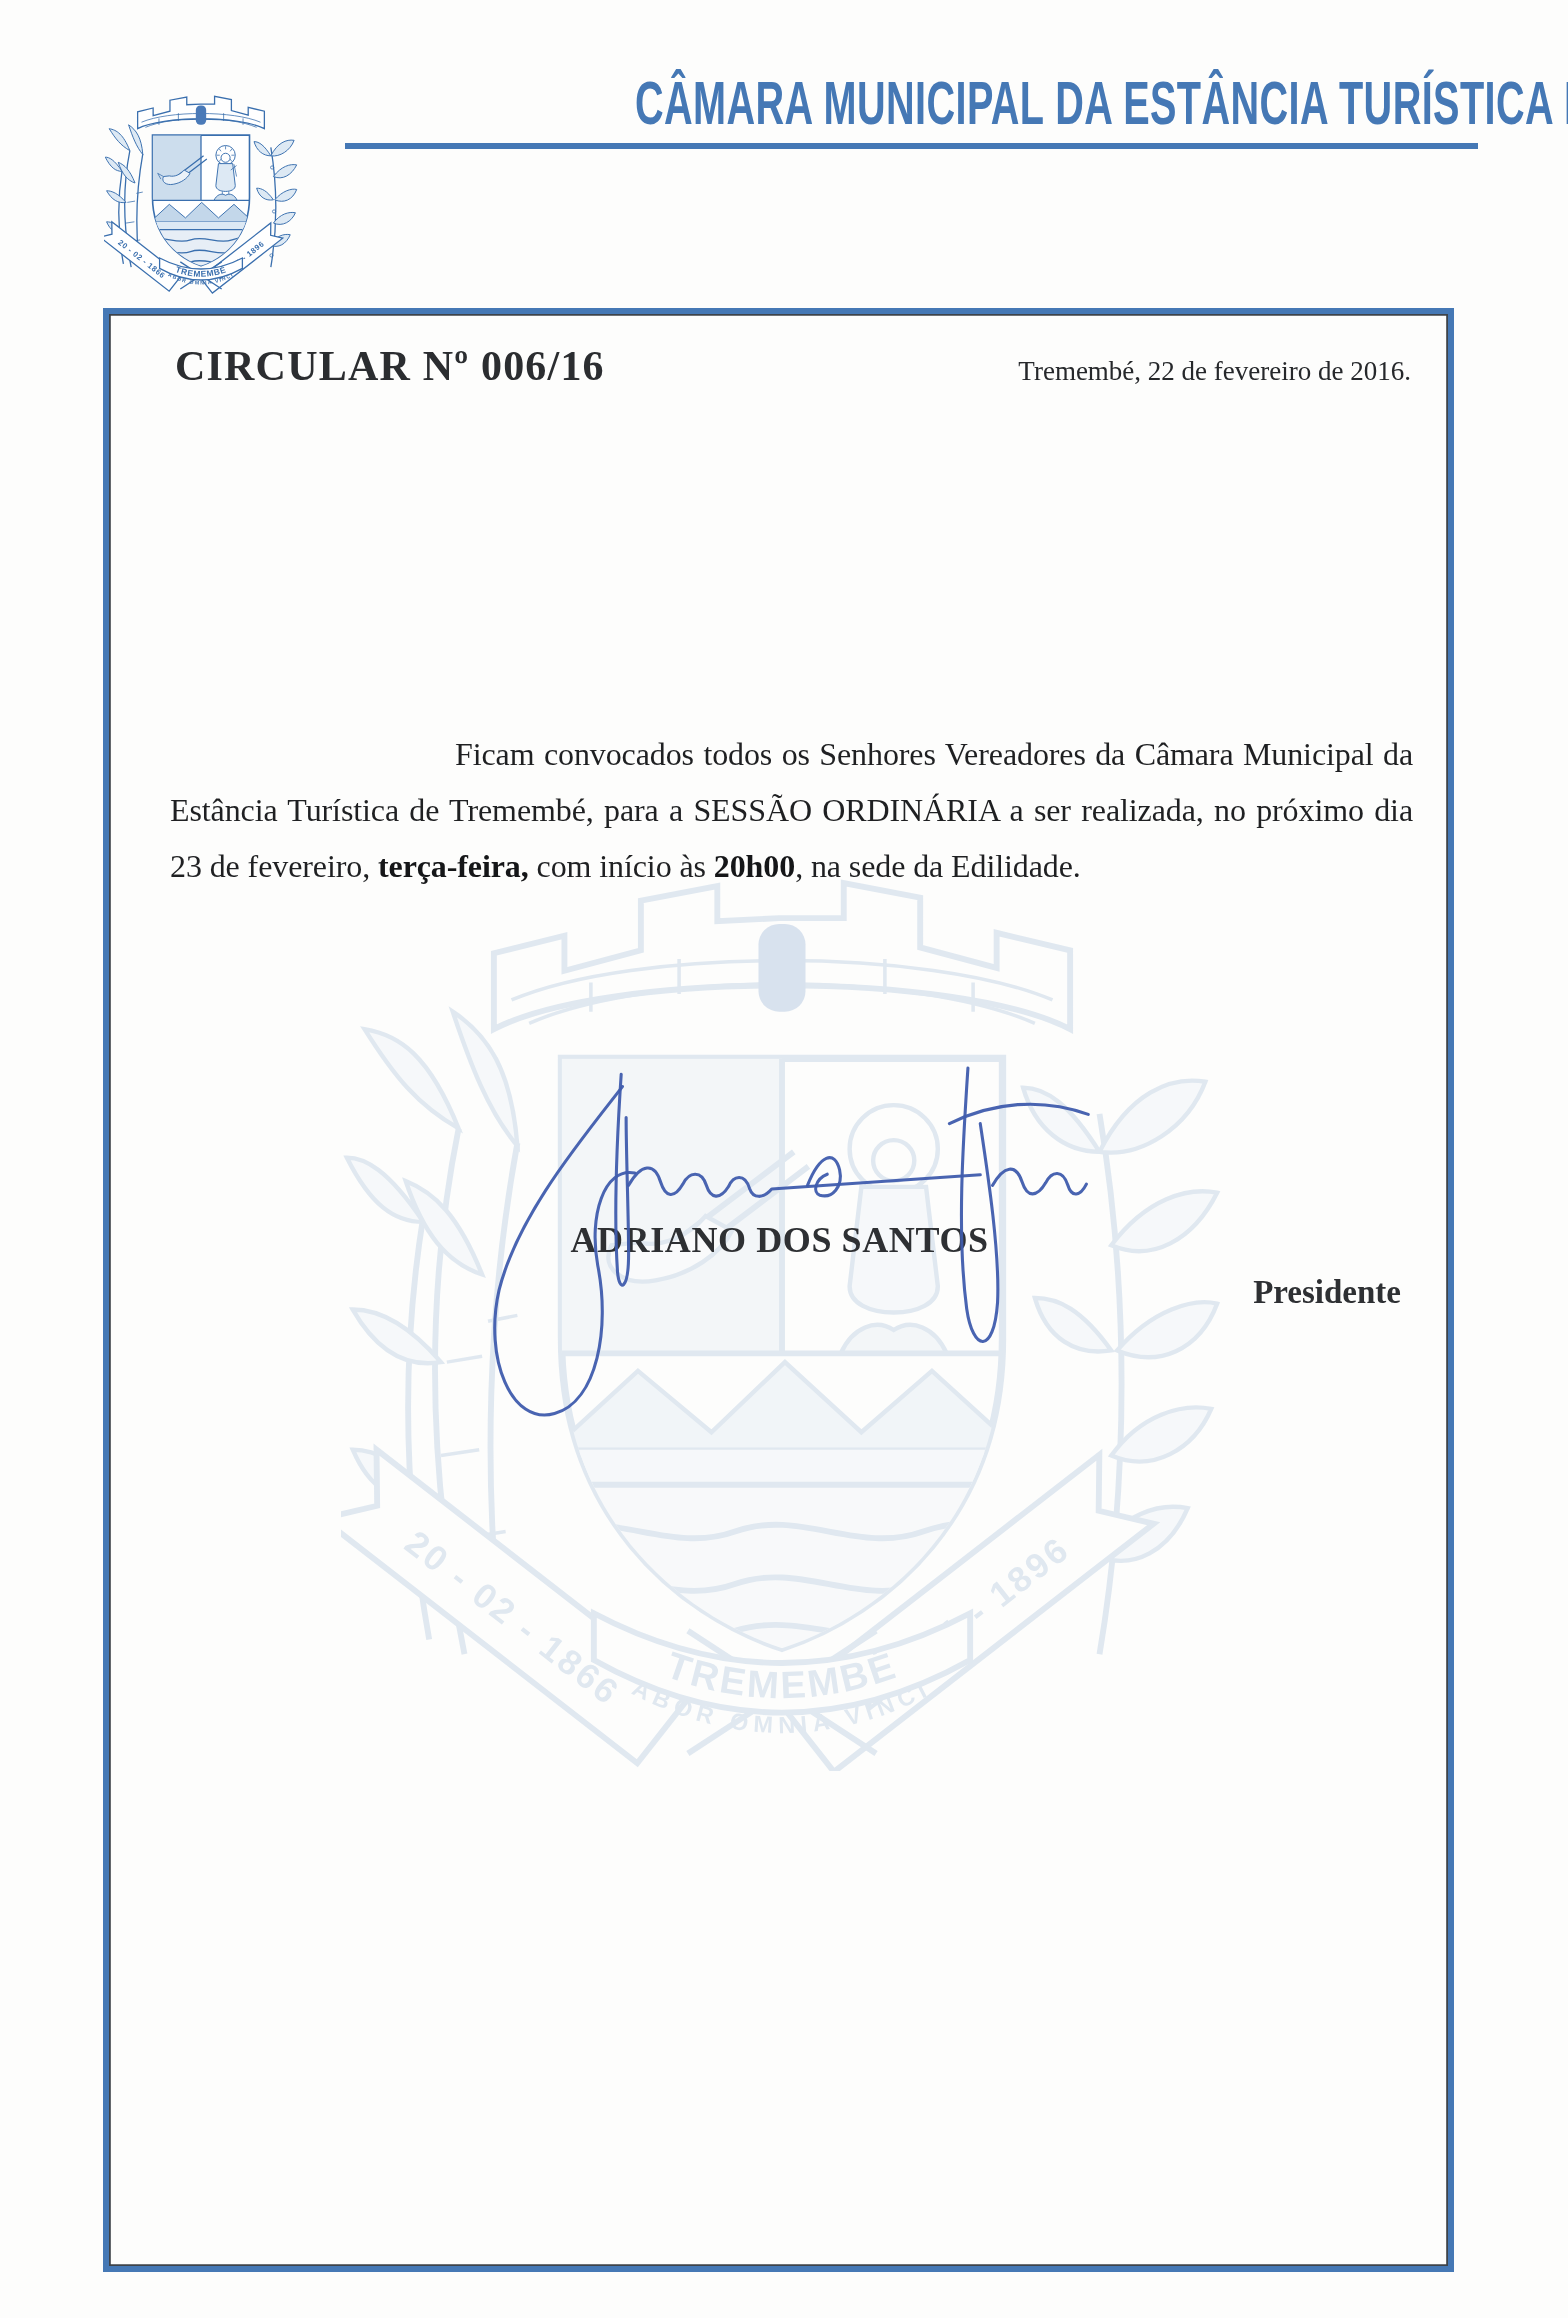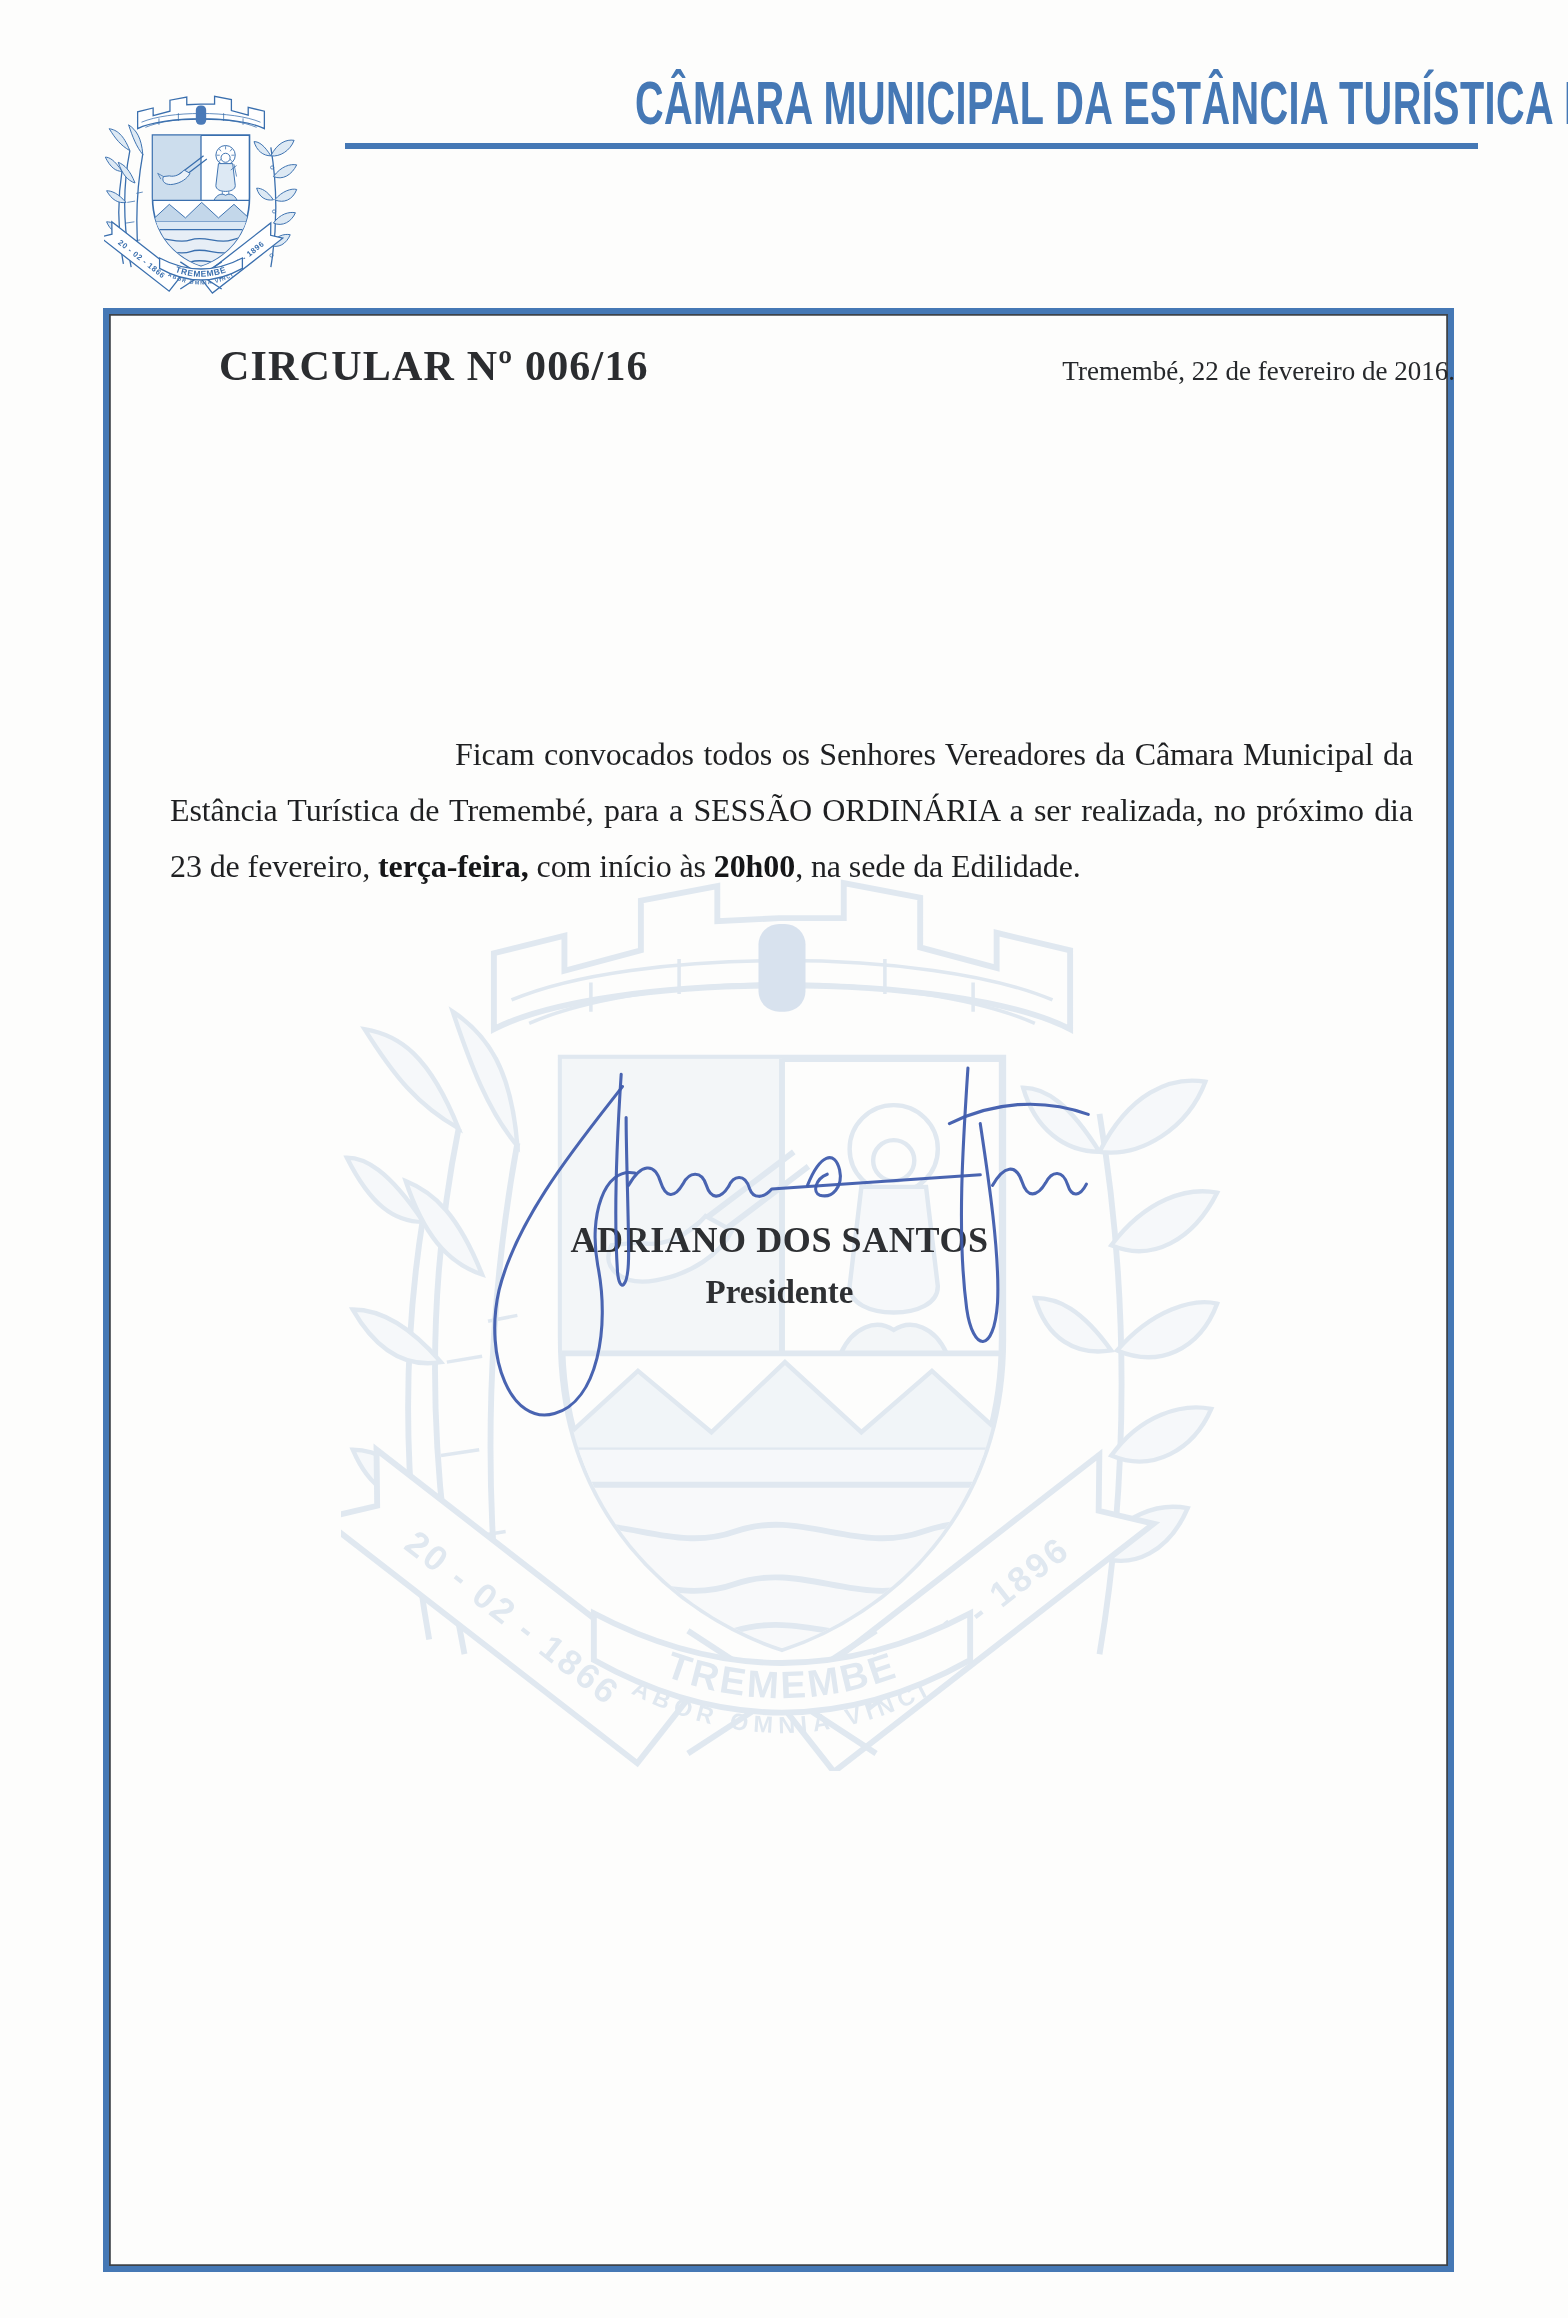--- a/index.html
+++ b/index.html
@@ -32,38 +32,38 @@
   
   .doc-box{
     position:absolute;left:103px;top:308px;
     width:1351px;height:1964px;box-sizing:border-box;
     border:6.8px solid #4578b5;
     box-shadow:inset 0 0 0 1.8px #3e4349;
     background:transparent;
   }
   .circ-row{
     position:absolute;left:66px;top:28px;width:1236px;
-    display:flex;justify-content:space-between;align-items:baseline;margin-left:44px;
+    display:flex;justify-content:space-between;align-items:baseline;
   }
   .circ-number{
     font-weight:bold;font-size:42px;color:#2b2d30;letter-spacing:1.2px;white-space:nowrap;
   }
   .circ-date{font-size:27px;color:#26282b;white-space:nowrap;}
   .body-par{
     position:absolute;left:49px;top:400px;width:1243px;
     font-size:32px;line-height:56px;letter-spacing:-0.1px;
     color:#1f2022;text-align:justify;text-indent:285px;margin:12px;
   }
   .body-par b{color:#151618;}
   
   .watermark{position:absolute;left:232px;top:464px;width:882px;height:993px;opacity:0.20;pointer-events:none;}
   
   .signer{position:absolute;left:49px;top:905px;width:1243px;text-align:center;
           font-weight:bold;font-size:36px;color:#2e3033;letter-spacing:0.6px;}
-  .signer-role{position:absolute;left:49px;top:960px;width:1243px;text-align:center;
+  .signer-role{position:absolute;left:49px;top:960px;width:1243px;text-align:right;
           font-weight:bold;font-size:33px;color:#2e3033;}
   .sig-ink{position:absolute;left:316px;top:717px;width:691px;height:432px;}
   
   .crest-svg{--crest:#3a6fae;width:100%;height:100%;}
   .watermark .crest-svg{--crest:#6f97c2;}
   .c-line{stroke:var(--crest);fill:none;stroke-width:2;}
   .c-thin{stroke:var(--crest);fill:none;stroke-width:1.2;}
   .c-fill{fill:#ffffff;stroke:var(--crest);stroke-width:2;}
   .c-dark{fill:#4a7ab8;}
   .c-leaf{fill:#dde9f4;stroke:var(--crest);stroke-width:1.5;}

